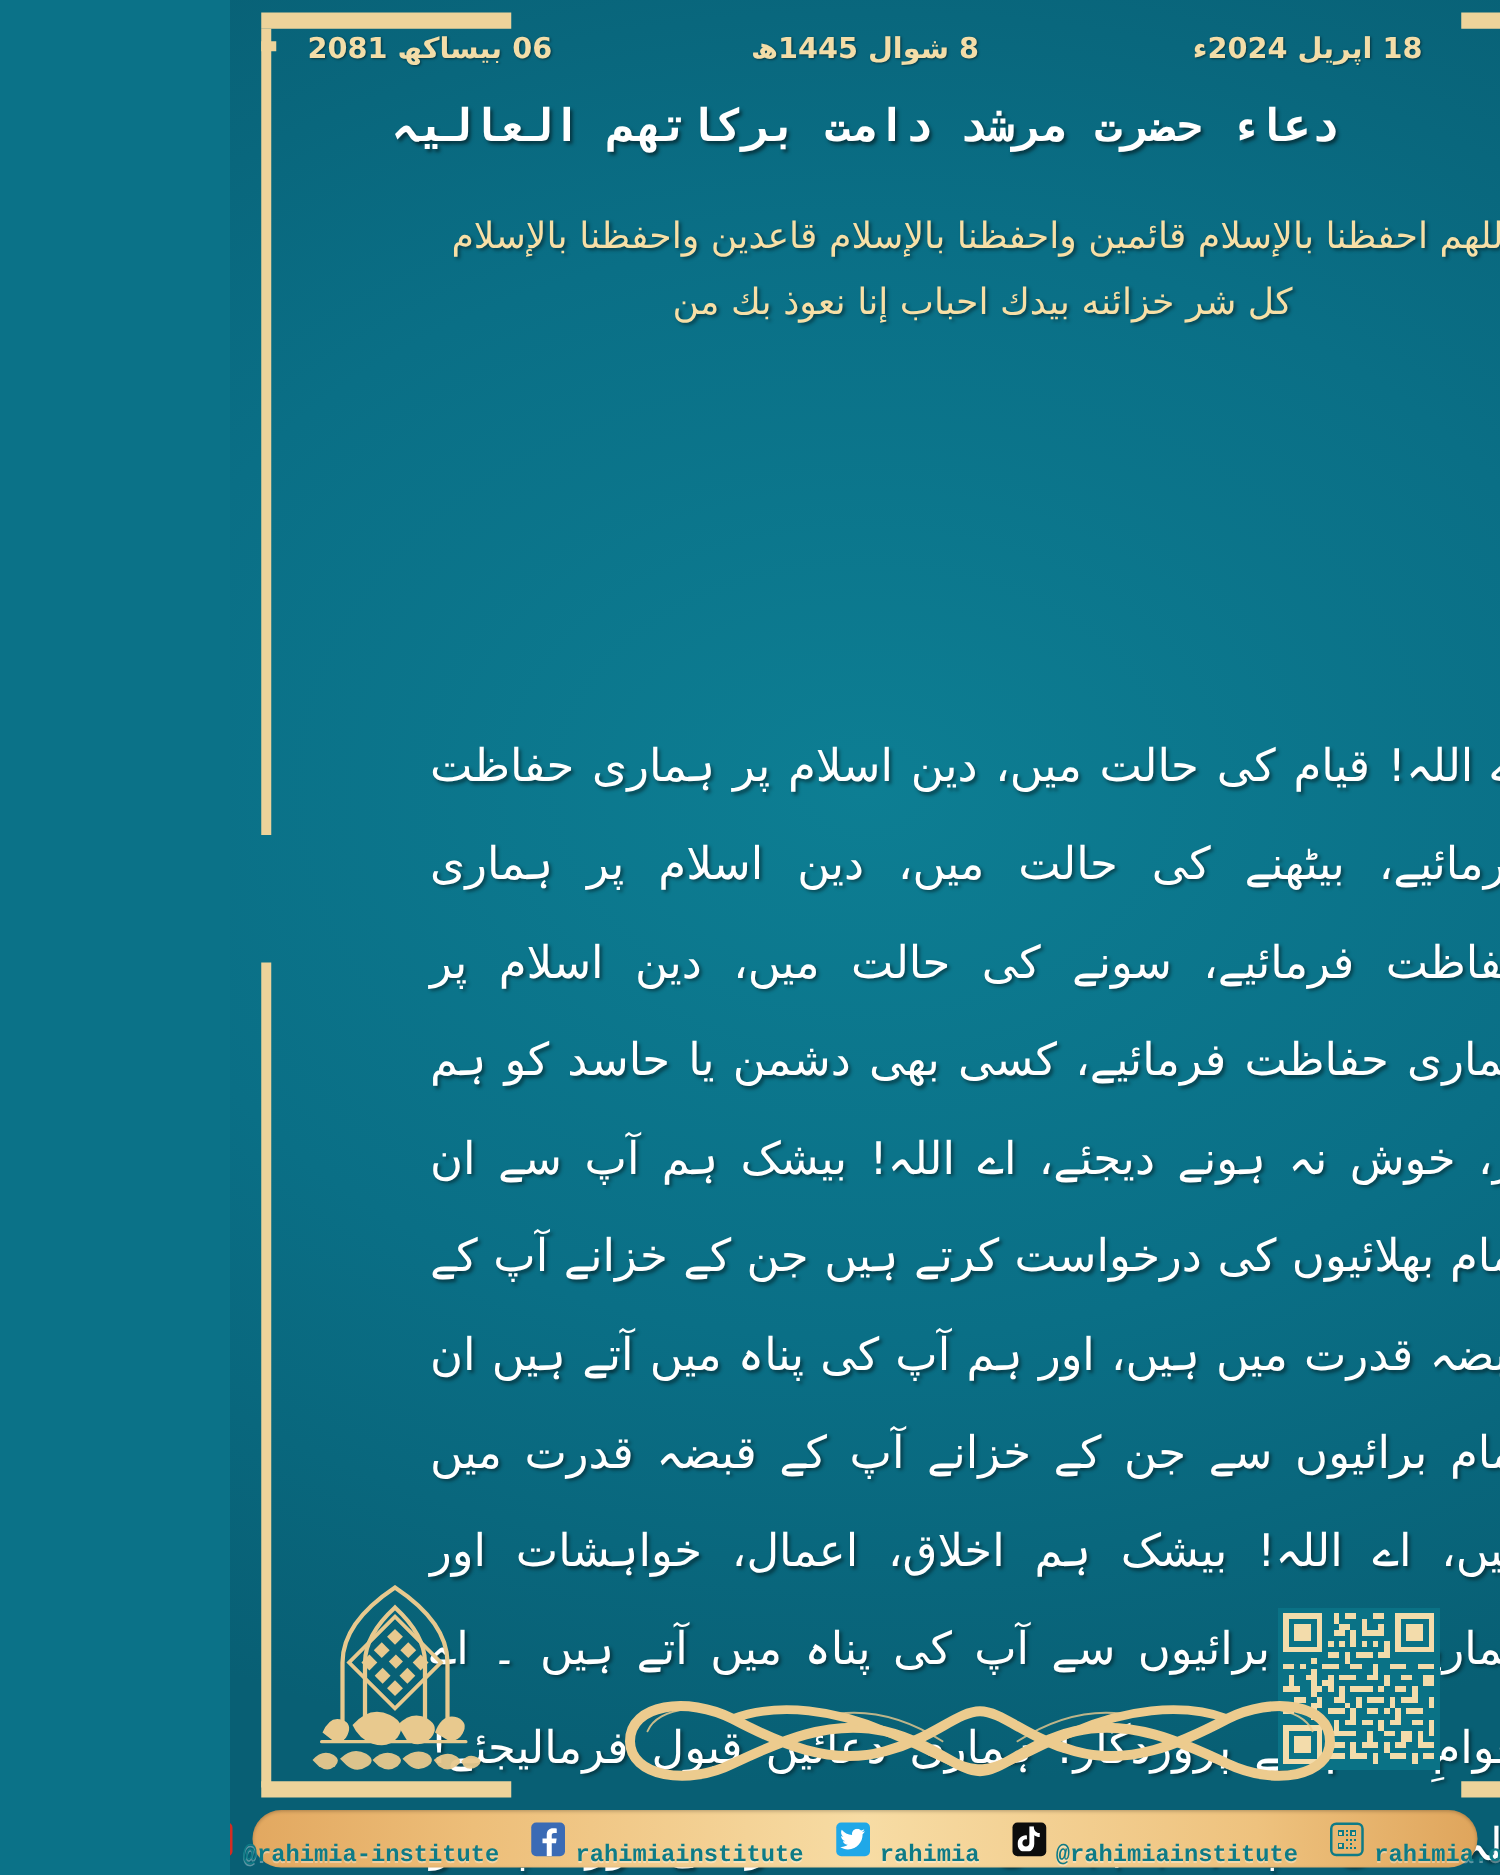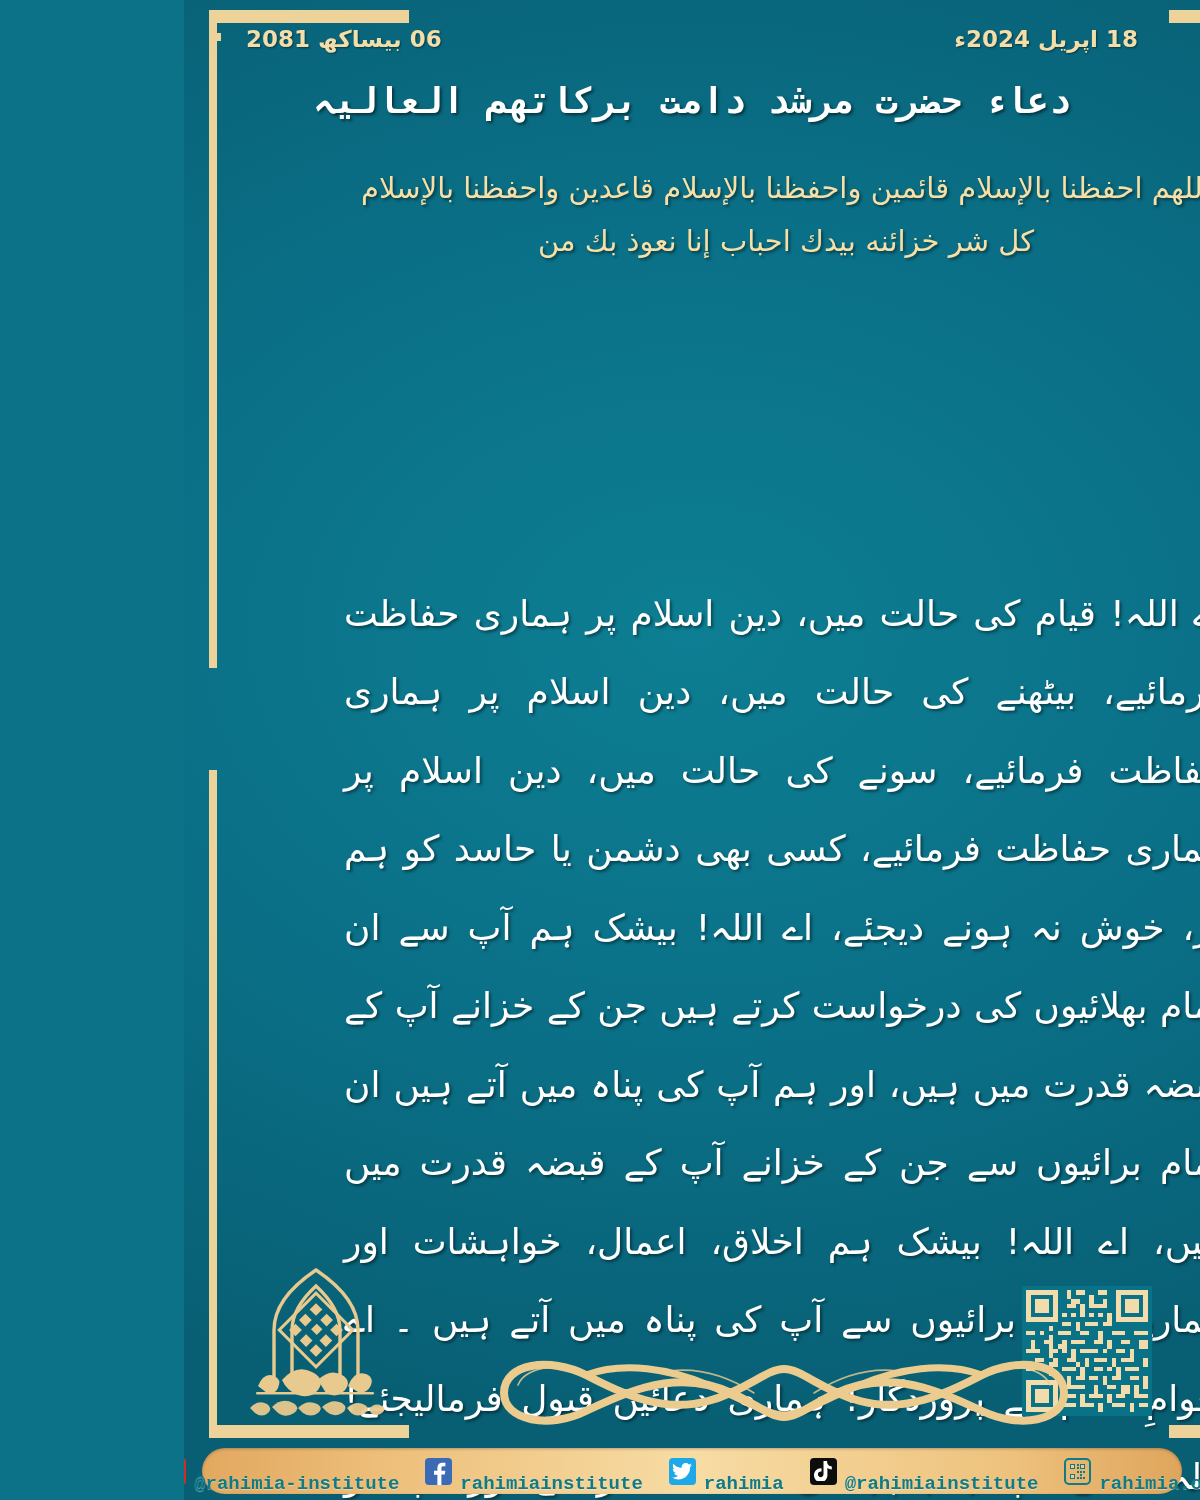--- a/index.html
+++ b/index.html
@@ -150,20 +150,21 @@
   <div class="frame-seg f-top-right-thin"></div>
   <div class="frame-seg f-left-a"></div>
   <div class="frame-seg f-left-b"></div>
   <div class="frame-seg f-right-a"></div>
   <div class="frame-seg f-right-b"></div>
   <div class="frame-seg f-bot-left"></div>
   <div class="frame-seg f-bot-right"></div>
 
   <div class="hdr">
     <div class="date date-left">06 بیساکھ 2081</div>
+    <div class="date date-center">8 شوال 1445ھ</div>
     <div class="date date-right">18 اپریل 2024ء</div>
   </div>
 
   <div class="title">دعاء حضرت مرشد دامت بركاتهم العاليہ</div>
 
   <div class="arabic">
     <span class="ln">اللهم احفظنا بالإسلام قائمين واحفظنا بالإسلام قاعدين واحفظنا بالإسلام</span>
     <span class="ln">كل شر خزائنه بيدك احباب إنا نعوذ بك من</span>
   </div>
 

